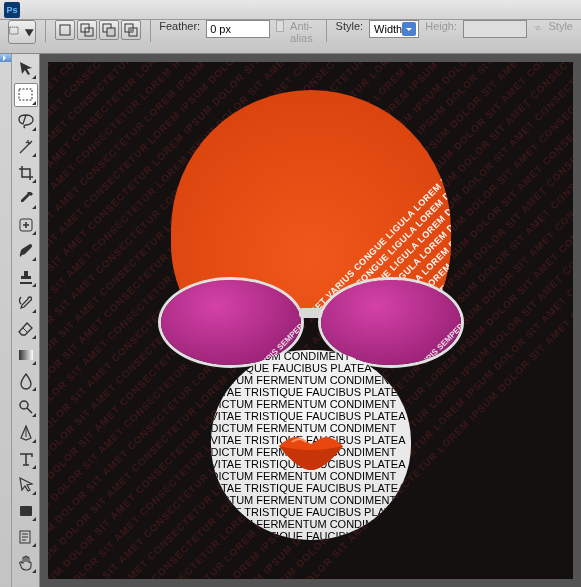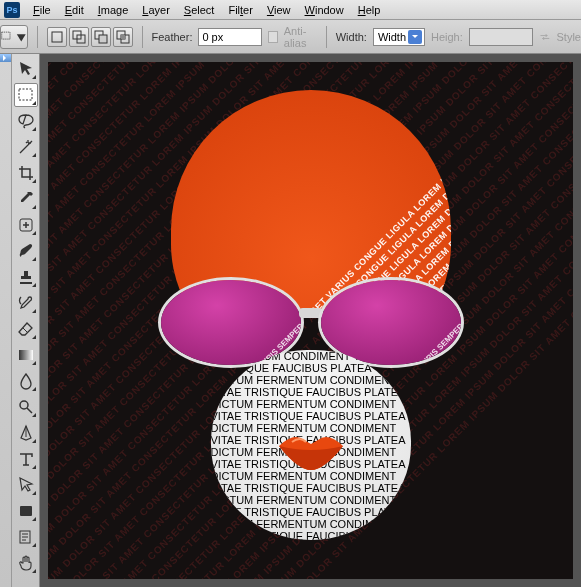--- a/index.html
+++ b/index.html
@@ -2,21 +2,21 @@
 <html><head>
 <meta charset="utf-8">
 <style>
 *{margin:0;padding:0;box-sizing:border-box;font-family:Tahoma,Arial,sans-serif;font-size:11px;-webkit-user-select:none;user-select:none}
 body{background:#c8c8c8;width:581px;height:587px;overflow:hidden}
 .menubar{height:20px;background:linear-gradient(#e8e8e8,#d4d4d4);display:flex;align-items:center;padding:0 4px;border-bottom:1px solid #999}
 .ps-logo{width:16px;height:16px;background:#0a3a6b;border-radius:2px;display:flex;align-items:center;justify-content:center;margin-right:6px}
 .ps-logo span{color:#6cb7ff;font-size:9px;font-weight:bold}
 .menu-item{padding:2px 7px;color:#000;cursor:default}
 .menu-item u{text-decoration:underline}
-.optbar{height:34px;background:linear-gradient(#d8d8d8,#c4c4c4);display:flex;align-items:center;padding:0 0;border-bottom:1px solid #888;gap:6px}
+.optbar{height:34px;background:linear-gradient(#d8d8d8,#c4c4c4);display:flex;padding:0 8px;border-bottom:1px solid #888;gap:6px}
 .tool-sel{width:28px;height:24px;background:linear-gradient(#f0f0f0,#d0d0d0);border:1px solid #888;border-radius:3px;display:flex;align-items:center;justify-content:center}
 .tool-sel svg{width:18px;height:16px}
 .mini-arrow{width:7px;height:7px;margin-left:1px}
 .sep{width:1px;height:22px;background:#999;margin:0 3px}
 .btn-grp{display:flex;gap:2px}
 .sq-btn{width:20px;height:20px;background:linear-gradient(#eee,#ccc);border:1px solid #888;border-radius:2px;display:flex;align-items:center;justify-content:center}
 .sq-btn svg{width:14px;height:14px}
 .lbl{color:#333;font-size:11px}
 .lbl.dis{color:#999}
 .txtf{width:64px;height:18px;background:#fff;border:1px solid #888;padding:0 3px;font-size:11px}
@@ -52,31 +52,20 @@
 .lips{position:absolute;top:340px;left:50%;transform:translateX(-50%);width:74px;height:40px;z-index:5}
 .lips svg{width:100%;height:100%}
 </style>
 </head>
 <body>
 
 <div class="menubar">
   <div class="ps-logo">
       <span>Ps</span>
     </div>
-  <div id="menu-holder" style="display:flex">
-      <div class="menu-item"><u>F</u>ile</div>
-      <div class="menu-item"><u>E</u>dit</div>
-      <div class="menu-item"><u>I</u>mage</div>
-      <div class="menu-item"><u>L</u>ayer</div>
-      <div class="menu-item"><u>S</u>elect</div>
-      <div class="menu-item">Fil<u>t</u>er</div>
-      <div class="menu-item"><u>V</u>iew</div>
-      <div class="menu-item"><u>W</u>indow</div>
-      <div class="menu-item"><u>H</u>elp</div>
-    </div>
 </div>
 
 <div class="optbar">
   <div class="tool-sel">
     <svg viewBox="0 0 18 16">
         <rect x="1" y="1" width="12" height="10" fill="none" stroke="#333" stroke-dasharray="2 1"></rect>
       </svg>
     <svg class="mini-arrow" viewBox="0 0 7 7">
         <path d="M1 2 L6 2 L3.5 6 Z" fill="#333"></path>
       </svg>
@@ -107,21 +96,21 @@
           <rect x="5" y="5" width="4" height="4" fill="#888"></rect>
         </svg>
       </div>
   </div>
   <div class="sep"></div>
   <span class="lbl">Feather:</span>
   <input class="txtf" value="0 px" style="">
   <span class="chk-dis"></span>
   <span class="lbl dis">Anti-alias</span>
   <div class="sep"></div>
-  <span class="lbl">Width:</span>
+  <span class="lbl">Style:</span>
   <div class="sel">
     <span>Width</span>
     <div class="sel-arr"></div>
   </div>
   <span class="lbl dis">Heigh:</span>
   <input class="txtf dis" disabled="" value="" style="">
   <svg class="swap-ic" viewBox="0 0 16 16">
       <path d="M2 6h9l-2-2m2 2-2 2M14 10H5l2 2m-2-2 2-2" stroke="#555" fill="none"></path>
     </svg>
   <span class="lbl dis">Style</span>

